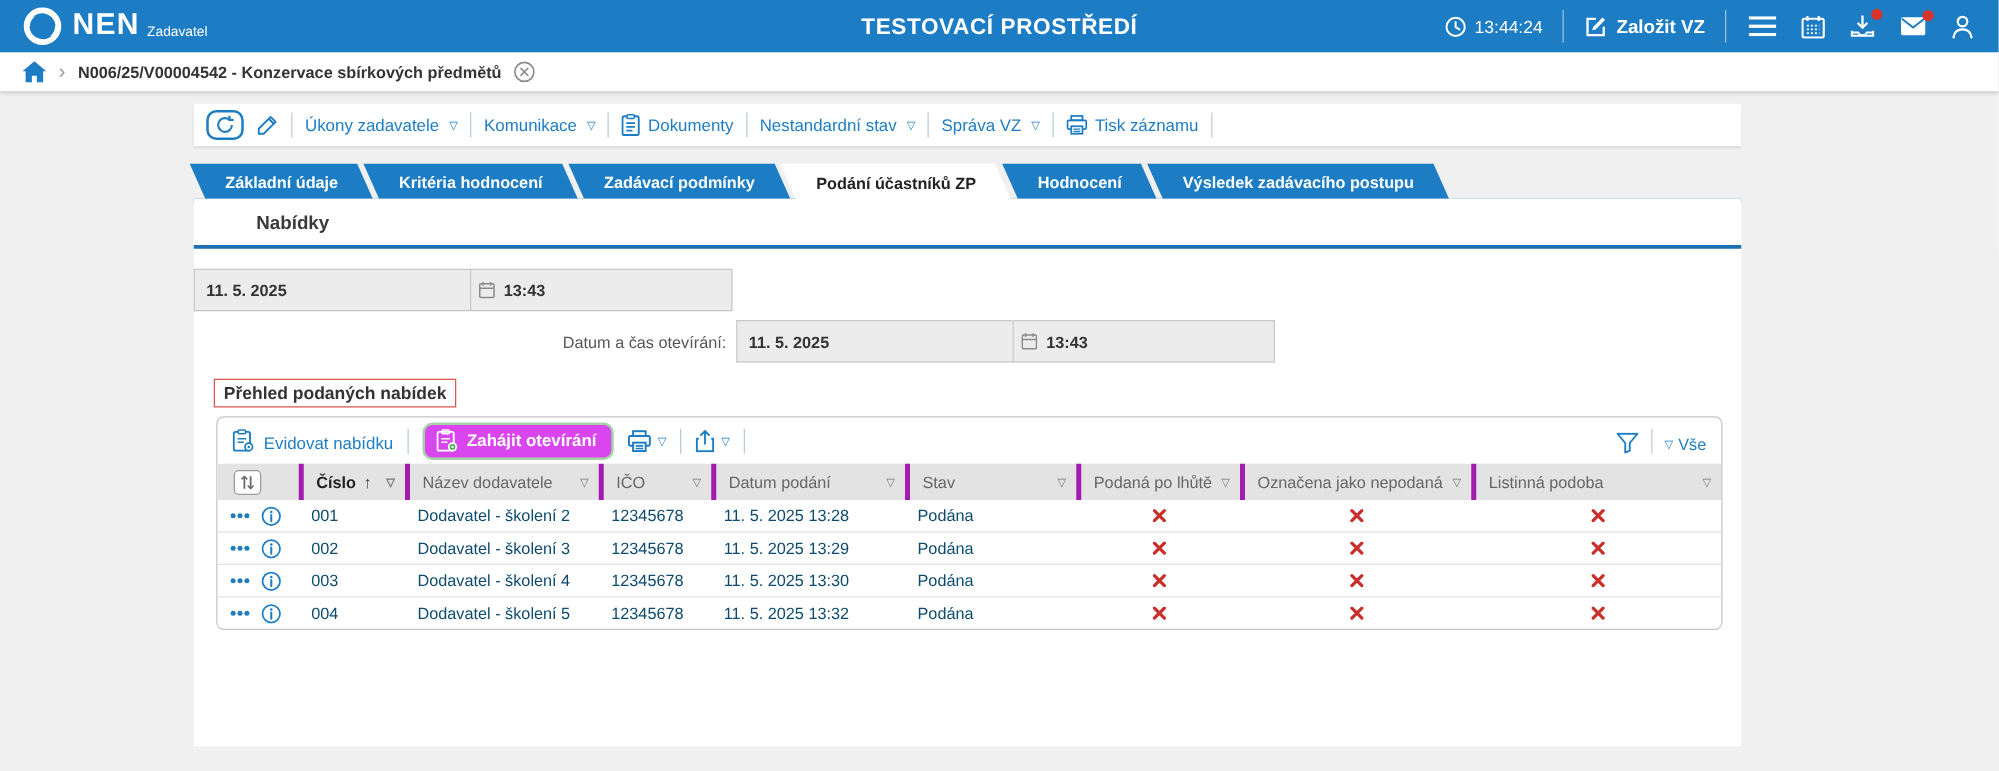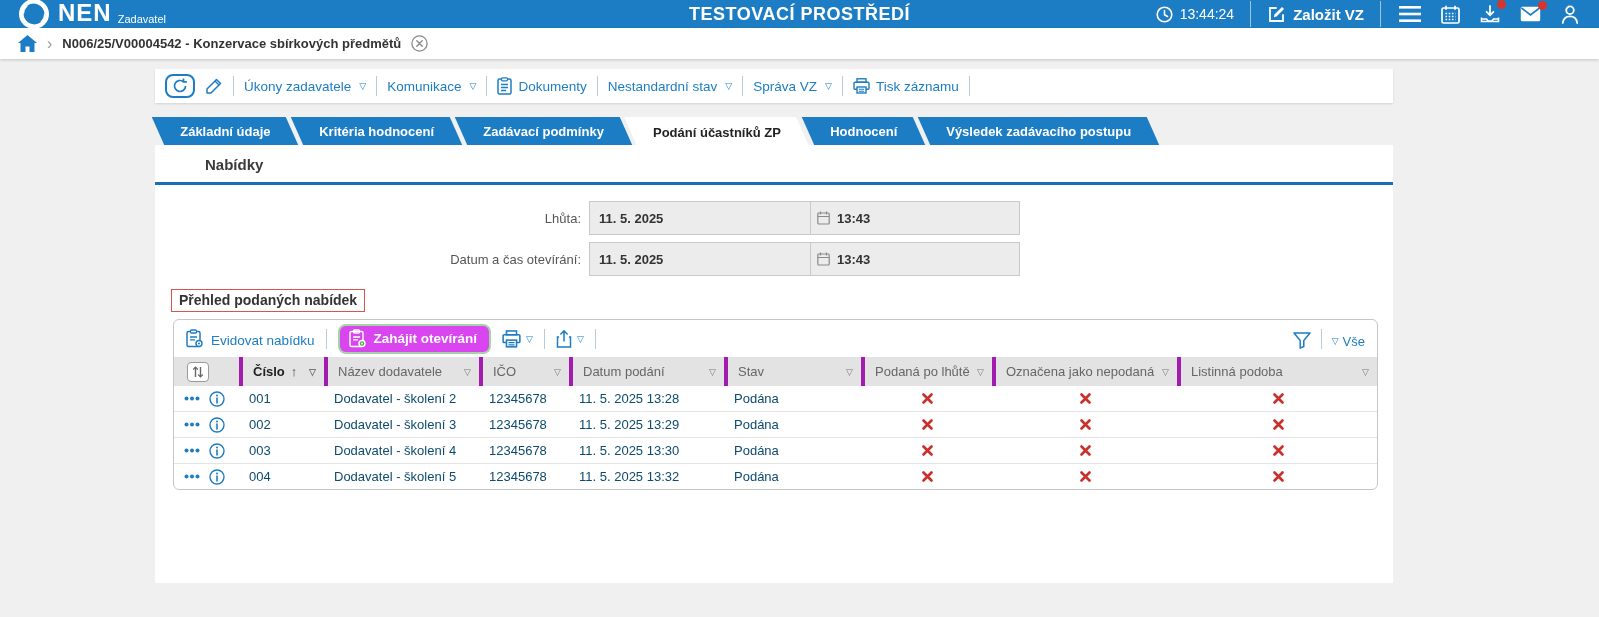--- a/index.html
+++ b/index.html
@@ -7,21 +7,21 @@
   body {
     width:1599px; height:617px; overflow:hidden; position:relative;
     background:#f0f0f1;
     font-family:"Liberation Sans", sans-serif;
     color:#333;
   }
   svg { display:block; }
 
   
   .app-header{
-    height:28px; background:#1d7dc4; display:flex; align-items:center;
+    height:42px; background:#1d7dc4; display:flex; align-items:center;
     padding:0 18px; position:relative; color:#fff;
   }
   .brand{ display:flex; align-items:flex-start; gap:8px; cursor:pointer; }
   .brand-name{ font-size:24px; font-weight:bold; letter-spacing:1px; line-height:30px; }
   .brand-sub{ font-size:11px; margin-top:15px; margin-left:-2px; }
   .env-title{
     position:absolute; left:0; right:0; text-align:center;
     font-size:18px; font-weight:bold; letter-spacing:.5px; pointer-events:none;
   }
   .header-right{ margin-left:auto; display:flex; align-items:center; gap:16px; z-index:1; }
@@ -317,21 +317,20 @@
       </div>
   </div>
 
   <div class="main-panel">
 
     <div class="section-title">Nabídky</div>
     <div class="section-underline"></div>
 
     <div class="form-area">
       <div class="form-row">
-        <div class="form-label">Lhůta:</div>
         <div class="inp date">11. 5. 2025</div>
         <div class="inp time">
           <span class="cal-ico">
             <svg width="13" height="14" viewBox="0 0 13 14">
                 <rect x="0.8" y="2" width="11.4" height="11" rx="1" fill="none" stroke="#8a8a8a" stroke-width="1.2"></rect>
                 <path d="M3.5 0.5v3M9.5 0.5v3M1 5.5h11" stroke="#8a8a8a" stroke-width="1.2"></path>
               </svg>
           </span>
           <span>13:43</span>
         </div>

